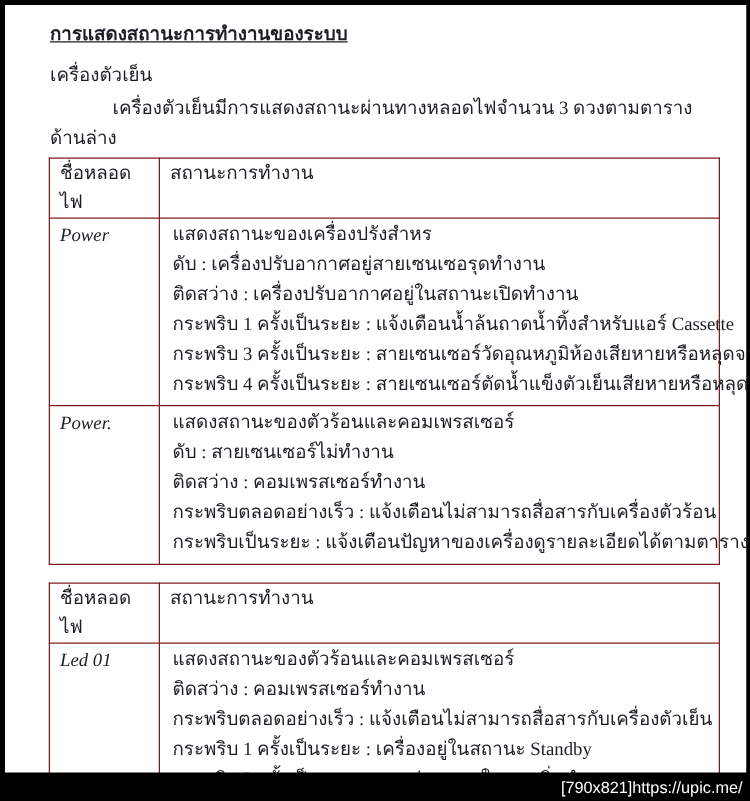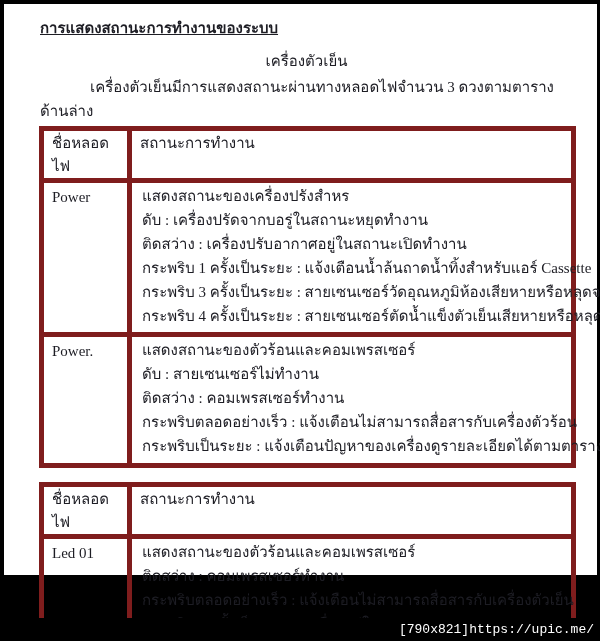--- a/index.html
+++ b/index.html
@@ -6,88 +6,88 @@
   body{
     width:600px;height:641px;
     background:#000;
     position:relative;
     font-family:"Liberation Serif","DejaVu Serif",serif;
     overflow:hidden;
   }
   .page{
     position:absolute;
     left:4px;top:4px;
-    width:593px;height:571px;
+    width:593px;height:636px;
     background:#fff;
     box-sizing:border-box;
     padding:13px 24px 0 34px;
     color:#1d1d24;
   }
   .doc-title{
     font-size:15px;
     font-weight:bold;
     text-decoration:underline;
     margin:0 0 10px 2px;
     line-height:22px;
   }
   .section-heading{
     font-size:15px;
     margin:0 0 2px 2px;
     line-height:24px;
-    text-align:center;
   }
   .intro-line{
     font-size:15px;
     margin:0 0 3px 2px;
     line-height:24px;
     text-indent:50px;
   }
   table.status-table{
     border-collapse:collapse;
     width:537px;
     table-layout:fixed;
     margin:0 0 14px 1px;
   }
   table.status-table td,
   table.status-table th{
-    border:5px solid #7f1d1d;
+    border:1px solid #7f1d1d;
     vertical-align:top;
     font-weight:normal;
     text-align:left;
     font-size:15px;
     box-sizing:border-box;
   }
   col.lamp-col{width:88px;}
   th.hdr{
     height:25px;
     padding:1px 6px 0 8px;
     line-height:23px;
   }
   td.lamp-cell{
     padding:3px 4px 0 8px;
     line-height:23px;
     font-size:15px;
+    font-style:italic;
   }
   td.desc-cell{
     padding:2px 6px 4px 10px;
   }
   td.desc-cell .line{
     line-height:23.9px;
     white-space:nowrap;
   }
   .section2-heading{
     margin-top:13px;
   }
   .watermark-bar{
     position:absolute;
     left:0;bottom:0;
     width:600px;height:23px;
     background:#000;
     color:#fff;
-    font-family:Liberation Mono, monospace;
+    font-family:Liberation Sans, sans-serif;
     font-size:13px;
     line-height:23px;
     text-align:right;
     box-sizing:border-box;
     padding-right:6px;
   }
 </style>
 </head>
 <body>
 
@@ -106,21 +106,21 @@
       </colgroup>
     <tbody>
         <tr>
       <th class="hdr">ชื่อหลอดไฟ</th>
       <th class="hdr">สถานะการทำงาน</th>
     </tr>
     <tr>
       <td class="lamp-cell">Power</td>
       <td class="desc-cell">
         <div class="line">แสดงสถานะของเครื่องปรังสำหร</div>
-        <div class="line">ดับ  : เครื่องปรัดจากบอรู่ในสถานะหยุดทำงาน</div>
+        <div class="line">ดับ  : เครื่องปรับอากาศอยู่สายเซนเซอรุดทำงาน</div>
         <div class="line">ติดสว่าง : เครื่องปรับอากาศอยู่ในสถานะเปิดทำงาน</div>
         <div class="line">กระพริบ 1 ครั้งเป็นระยะ : แจ้งเตือนน้ำล้นถาดน้ำทิ้งสำหรับแอร์ Cassette</div>
         <div class="line">กระพริบ 3 ครั้งเป็นระยะ : สายเซนเซอร์วัดอุณหภูมิห้องเสียหายหรือหลุดจากบอร์ด</div>
         <div class="line">กระพริบ 4 ครั้งเป็นระยะ : สายเซนเซอร์ตัดน้ำแข็งตัวเย็นเสียหายหรือหลุดจากบอร์ด</div>
       </td>
     </tr>
     <tr>
       <td class="lamp-cell">Power.</td>
       <td class="desc-cell">
         <div class="line">แสดงสถานะของตัวร้อนและคอมเพรสเซอร์</div>

